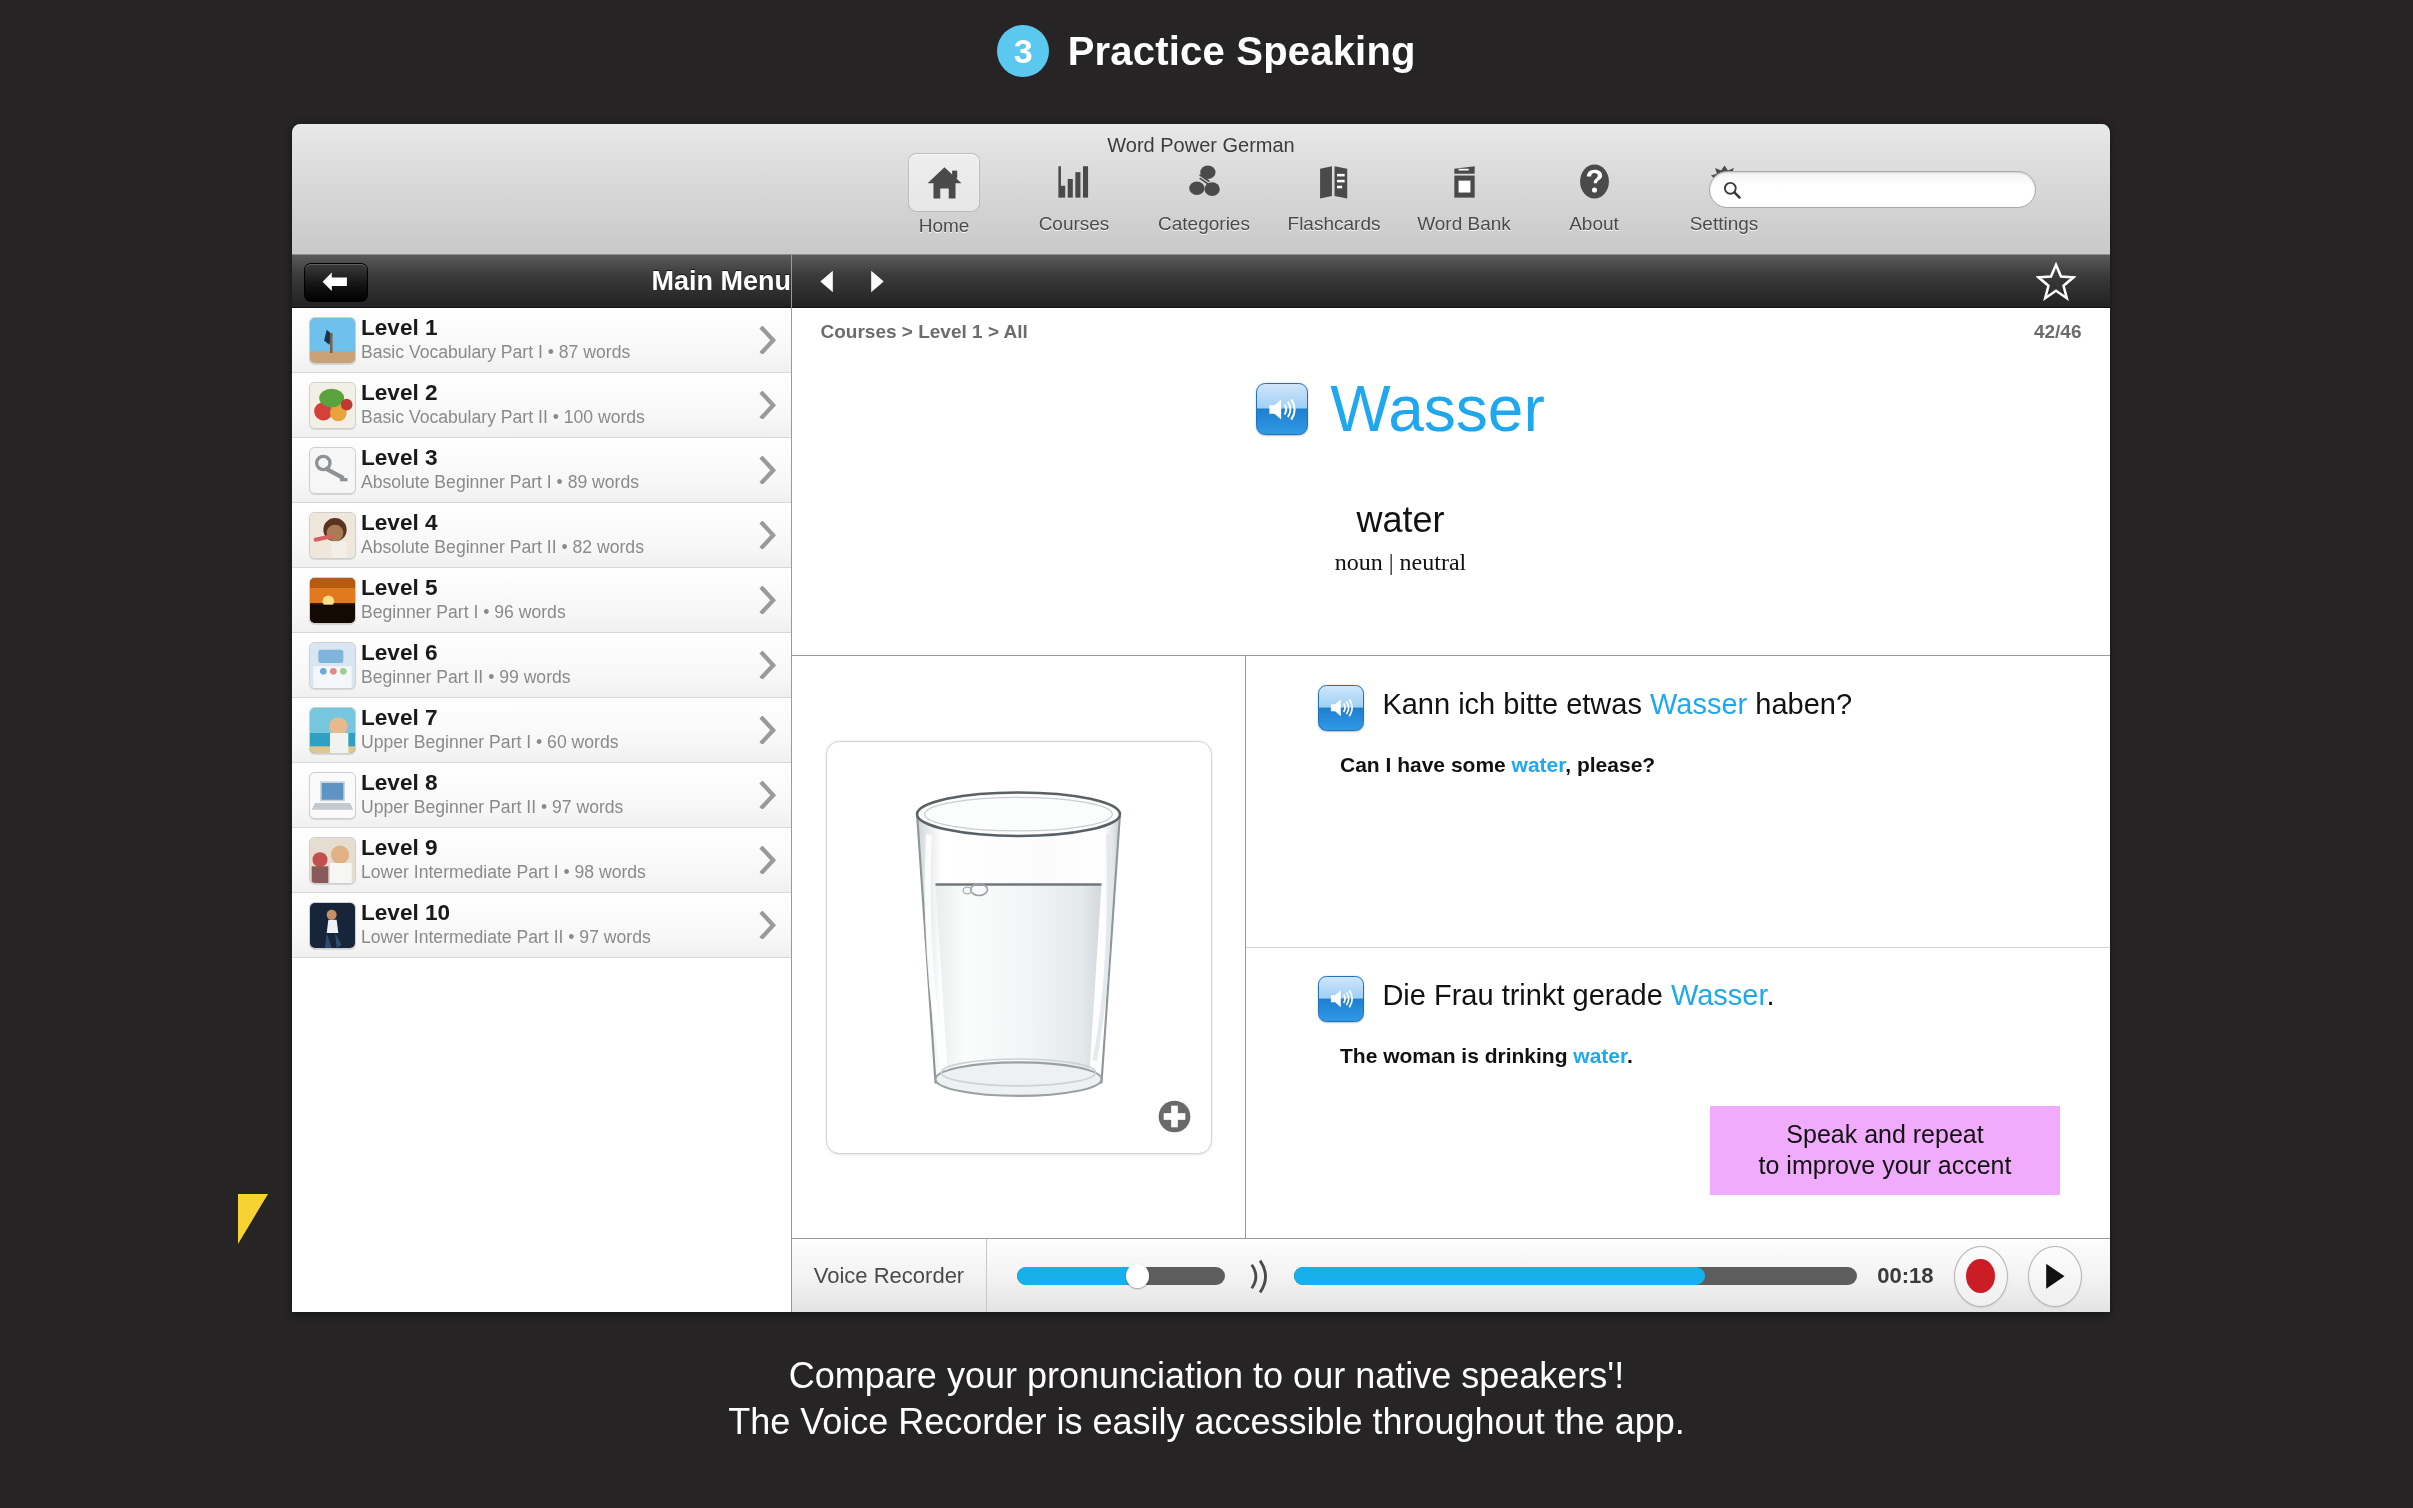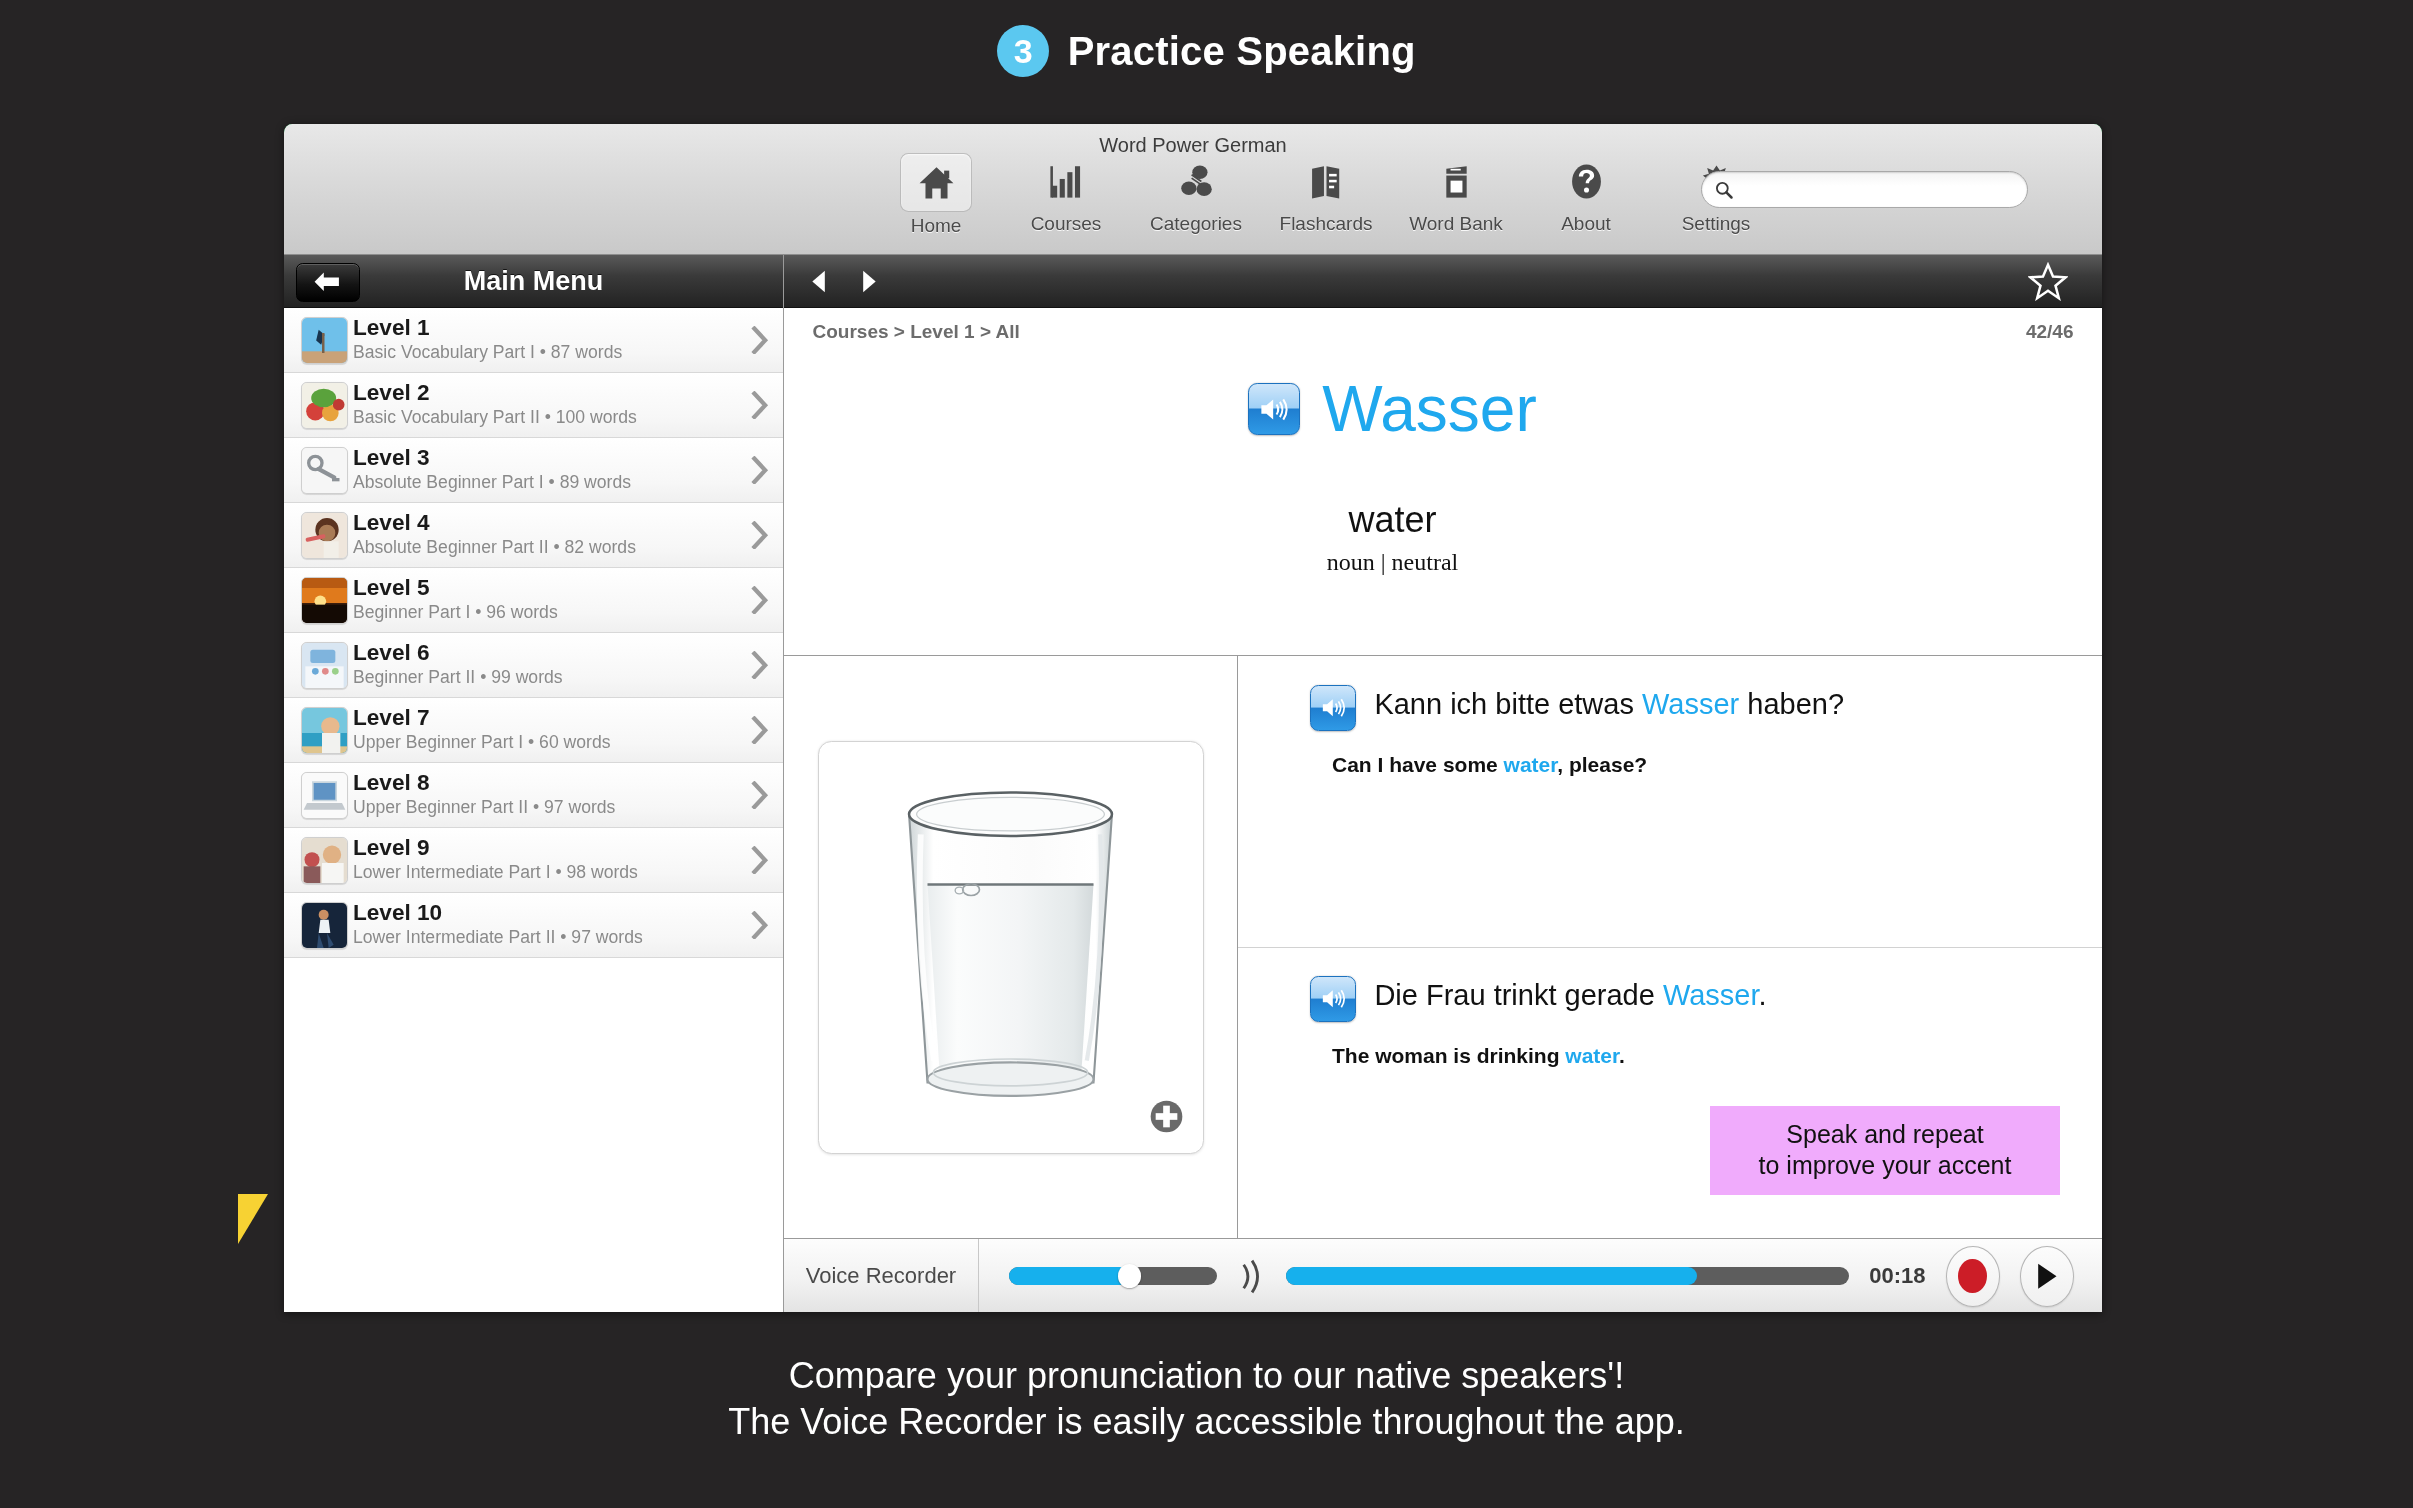--- a/index.html
+++ b/index.html
@@ -21,21 +21,21 @@
     width:52px;height:52px;border-radius:50%;
     background:#5BC8F0;color:#ffffff;
     font-size:34px;font-weight:bold;
     display:flex;align-items:center;justify-content:center;
     line-height:1;
   }
   .promo-text{color:#ffffff;font-size:40px;font-weight:bold;letter-spacing:0.2px;}
 
   
   .window{
-    position:absolute;left:284px;top:124px;width:1818px;height:1188px;
+    position:absolute;left:292px;top:124px;width:1818px;height:1188px;
     background:#22c55e;
     border-radius:8.4px 8.4px 0 0;
     box-shadow:0 1.7px 8.4px rgba(0,0,0,.45);
     overflow:hidden;
   }
 
   
   .toolbar{
     position:relative;height:130px;
     background:linear-gradient(180deg,#e8e8e8 0%,#d9d9d9 45%,#c9c9c9 100%);
@@ -80,21 +80,21 @@
   
   .body-split{display:flex;height:1058px;}
   .sidebar{
     width:499px;border-right:0.8px solid #9a9a9a;background:#ffffff;
     display:flex;flex-direction:column;
   }
   .sb-header{
     height:52px;position:relative;
     background:linear-gradient(180deg,#5a5a5a 0%,#3a3a3a 40%,#222222 100%);
     border-bottom:0.8px solid #111;
-    display:flex;align-items:center;justify-content:center;
+    display:flex;align-items:center;justify-content:flex-end;
   }
   .sb-title{color:#ffffff;font-size:27px;font-weight:bold;text-shadow:0 -0.8px 0 rgba(0,0,0,.7);}
   .back-btn{
     position:absolute;left:11.7px;top:7.5px;width:62px;height:37px;border-radius:6.7px;
     background:linear-gradient(180deg,#3b3b3b 0%,#141414 55%,#000000 100%);
     border:0.8px solid #000;
     display:flex;align-items:center;justify-content:center;
     box-shadow:inset 0 0.8px 0 rgba(255,255,255,.25);
   }
 

